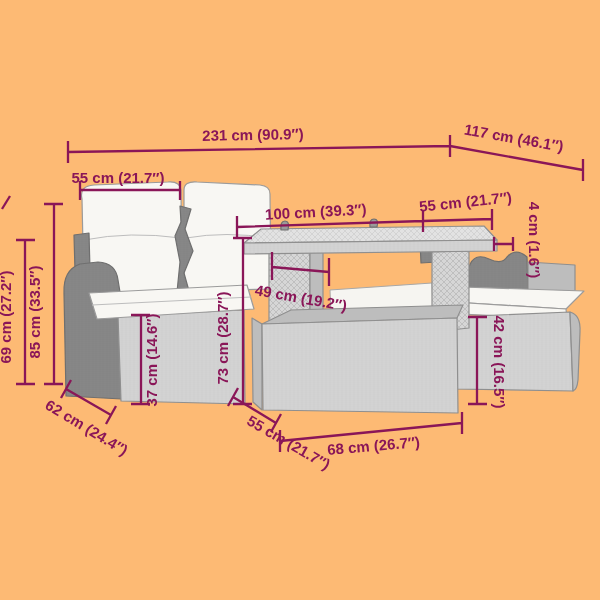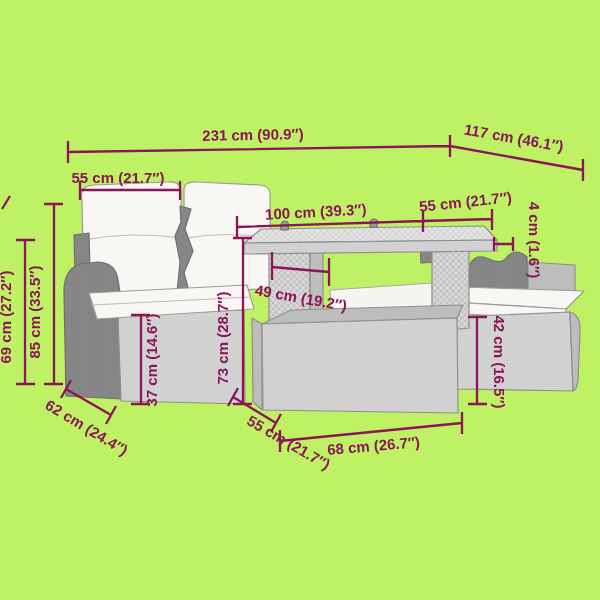--- a/index.html
+++ b/index.html
@@ -1,16 +1,16 @@
 <!DOCTYPE html>
 <html><head>
 <meta charset="utf-8">
 <style>
   html,body{margin:0;padding:0;background:#fff;}
-  .stage{position:relative;width:600px;height:600px;background:#bef264;overflow:hidden;
+  .stage{position:relative;width:600px;height:600px;background:#fdba74;overflow:hidden;
          font-family:"Liberation Sans", sans-serif;}
   svg{position:absolute;left:0;top:0;}
   .dl{stroke:#8a1658;stroke-width:2.3;fill:none;stroke-linecap:butt;}
   .dt{fill:#8a1658;font-family:"Liberation Sans", sans-serif;font-weight:700;
       font-size:15px;text-anchor:middle;}
   .fo{stroke:#8f8f8f;stroke-width:1.2;stroke-linejoin:round;}
   .cush{fill:#f8f7f3;stroke:#9b9b9b;stroke-width:1.2;stroke-linejoin:round;}
   .seam{fill:none;stroke:#bdbdbd;stroke-width:1;}
   .dark{stroke:#6f6f6f;}
 </style>

